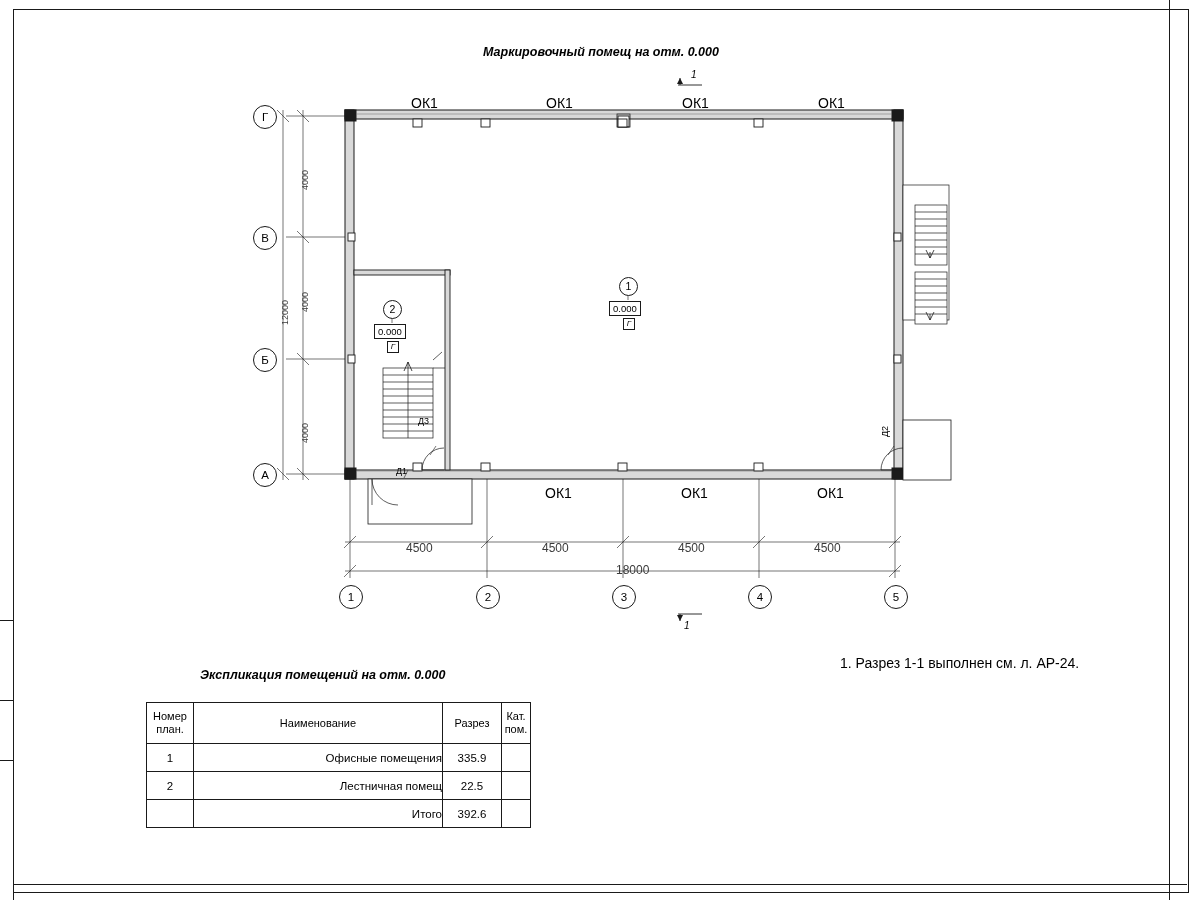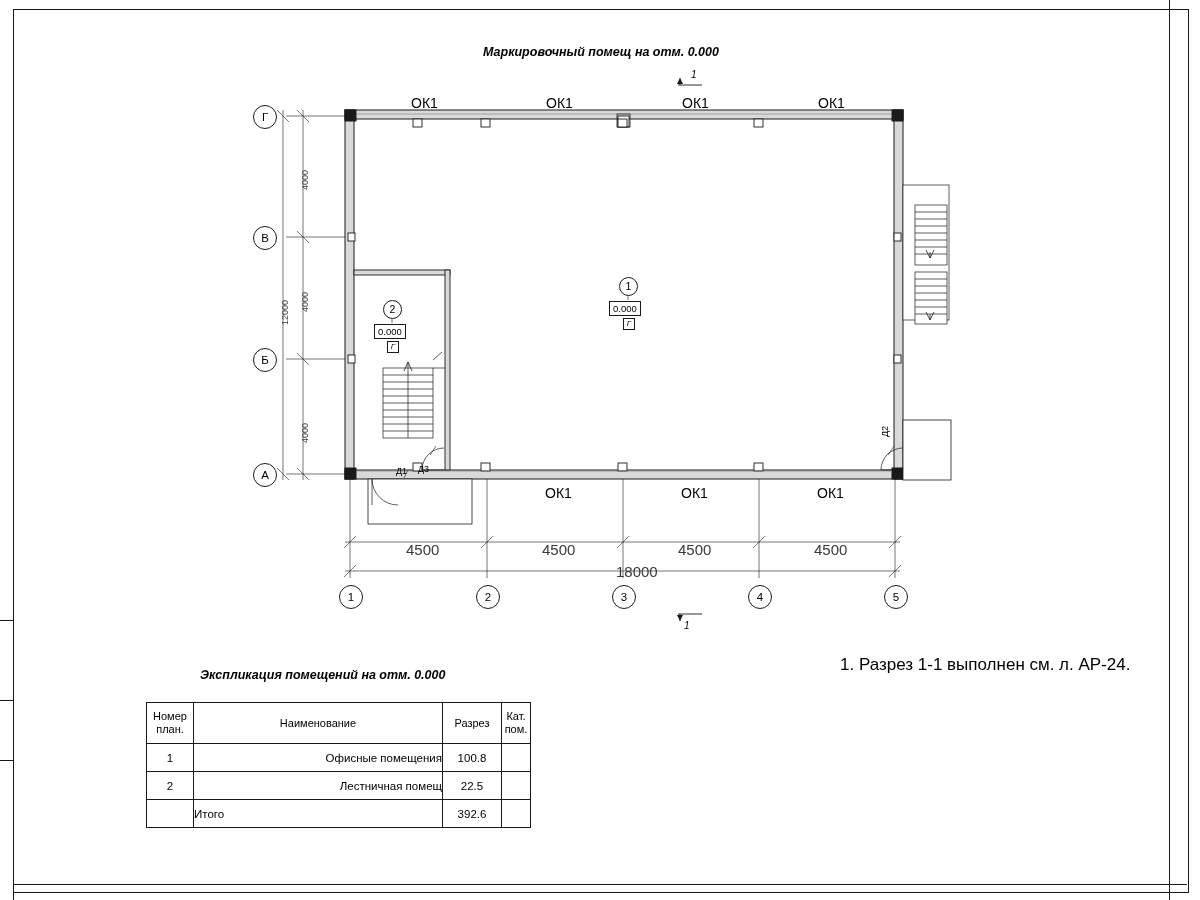--- a/index.html
+++ b/index.html
@@ -72,21 +72,21 @@
     position: absolute;
     left: 200px; top: 668px;
     font-size: 12.5px;
     font-style: italic;
     font-weight: bold;
     white-space: nowrap;
   }
   .note-text {
     position: absolute;
     left: 840px; top: 655px;
-    font-size: 17px;
+    font-size: 14px;
     white-space: nowrap;
   }
 
   
   svg.plan {
     position: absolute;
     left: 0; top: 0;
     width: 1200px; height: 900px;
     overflow: visible;
   }
@@ -112,21 +112,21 @@
   }
   .col-num   { width: 46px; margin-left: 34px; }
   .col-name  { width: 248px; }
   .col-area  { width: 58px; }
   .col-cat   { width: 28px; }
   .expl-table td {
     height: 27px;
   }
   .cell-center { text-align: center; vertical-align: middle; }
   .cell-left   { text-align: right; vertical-align: middle; padding-left: 8px; }
-  .cell-right  { vertical-align: middle; padding-right: 8px; }
+  .cell-right  { text-align: right; vertical-align: middle; padding-right: 8px; }
 
   
   .bubble {
     position: absolute;
     width: 22px; height: 22px;
     border: 1px solid #1a1a1a;
     border-radius: 50%;
     background: #fff;
     font-size: 11.5px;
     line-height: 22px;
@@ -164,21 +164,21 @@
     text-align: center;
     font-style: italic;
   }
 
   .lbl {
     position: absolute;
     font-size: 9.5px;
     white-space: nowrap;
   }
   .lbl-ok { font-size: 14px; }
-  .lbl-dim { font-size: 15px; color: #3a3a3a; }
+  .lbl-dim { font-size: 12px; color: #3a3a3a; }
   .lbl-vert {
     position: absolute;
     font-size: 9px;
     color: #3a3a3a;
     transform: rotate(-90deg);
     transform-origin: left top;
     white-space: nowrap;
   }
   .lbl-door { font-size: 9px; }
   .lbl-sect { font-size: 10px; font-style: italic; }
@@ -377,21 +377,21 @@
   <div class="lbl lbl-ok" style="left:411px; top:95px;">ОК1</div>
   <div class="lbl lbl-ok" style="left:546px; top:95px;">ОК1</div>
   <div class="lbl lbl-ok" style="left:682px; top:95px;">ОК1</div>
   <div class="lbl lbl-ok" style="left:818px; top:95px;">ОК1</div>
 
   <div class="lbl lbl-ok" style="left:545px; top:485px;">ОК1</div>
   <div class="lbl lbl-ok" style="left:681px; top:485px;">ОК1</div>
   <div class="lbl lbl-ok" style="left:817px; top:485px;">ОК1</div>
 
   <div class="lbl lbl-door" style="left:396px; top:466px;">Д1</div>
-  <div class="lbl lbl-door" style="left:418px; top:464px;">Д3</div>
+  <div class="lbl lbl-door" style="left:418px; top:416px;">Д3</div>
   <div class="lbl lbl-door" style="left:880px; top:437px; transform:rotate(-90deg); transform-origin:left top;">Д2</div>
 
   <div class="lbl lbl-sect" style="left:691px; top:69px;">1</div>
   <div class="lbl lbl-sect" style="left:684px; top:620px;">1</div>
 
   <div class="room-circle" style="left:619px; top:277px;">1</div>
   <div class="room-level" style="left:609px; top:301px;">0.000</div>
   <div class="room-floor" style="left:623px; top:318px;">Г</div>
 
   <div class="room-circle" style="left:383px; top:300px;">2</div>
@@ -410,21 +410,21 @@
         <th class="col-cat">
           <span>Кат.</span><br>
           <span>пом.</span>
         </th>
       </tr>
     </thead>
     <tbody>
       <tr>
         <td class="cell-center">1</td>
         <td class="cell-left">Офисные помещения</td>
-        <td class="cell-center">100.8</td>
+        <td class="cell-center">335.9</td>
         <td class="cell-center"></td>
       </tr>
       <tr>
         <td class="cell-center">2</td>
         <td class="cell-left">Лестничная помещ</td>
         <td class="cell-center">22.5</td>
         <td class="cell-center"></td>
       </tr>
       <tr>
         <td class="cell-center"></td>

